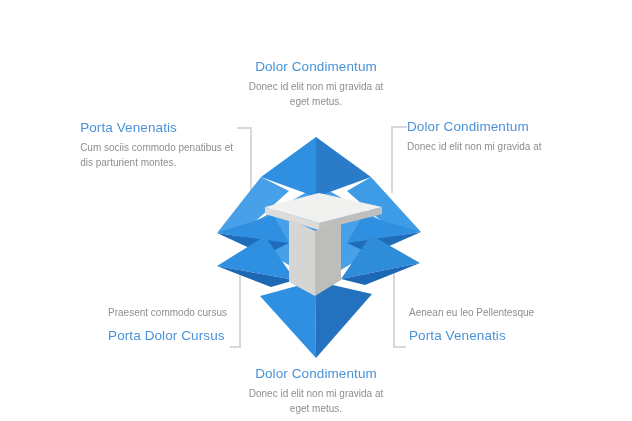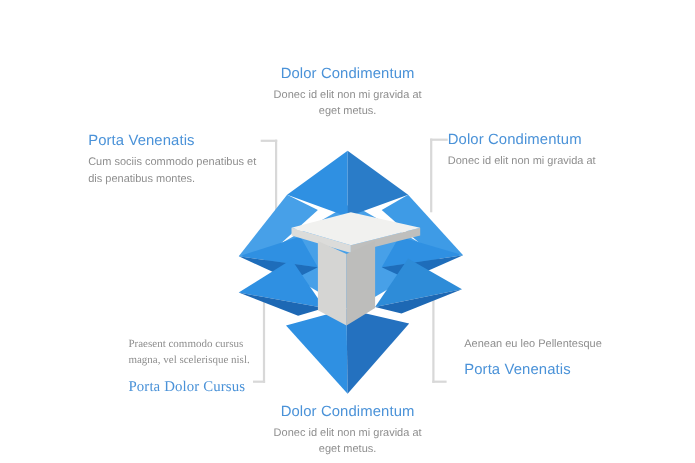--- a/index.html
+++ b/index.html
@@ -14,22 +14,22 @@
   .block .body{
     font-size:10px;color:#8E8E8E;line-height:15px;margin-top:4px;
   }
   .block .body div{white-space:nowrap;}
   .align-right{text-align:left;}
   .align-left{text-align:left;}
   .align-center{text-align:center;}
   .block-top{left:316px;top:59px;transform:translateX(-50%);}
   .block-top-left{right:399px;top:120px;}
   .block-top-right{left:407px;top:119px;}
-  .block-bottom-left{right:405px;top:301px;font-family:Liberation Serif, serif;}
-  .block-bottom-right{left:422px;top:301px;}
+  .block-bottom-left{right:405px;top:301px;}
+  .block-bottom-right{left:409px;top:301px;}
   .block-bottom{left:316px;top:366px;transform:translateX(-50%);}
   .block-bottom-left .title,.block-bottom-right .title{margin-top:8px;}
   .connector{position:absolute;background:#D8D8D8;z-index:1;}
   .illustration{position:absolute;left:215px;top:133px;width:210px;height:230px;z-index:2;}
   .block{z-index:3;}
 </style>
 </head>
 <body>
 
 <div class="canvas">
@@ -71,35 +71,34 @@
     <div class="body">
       <div>Donec id elit non mi gravida at</div>
       <div>eget metus.</div>
     </div>
   </div>
 
   <div class="block block-top-left align-right">
     <div class="title">Porta Venenatis</div>
     <div class="body">
       <div>Cum sociis commodo penatibus et</div>
-      <div>dis penatibus montes.</div>
+      <div>dis parturient montes.</div>
     </div>
   </div>
 
   <div class="block block-top-right align-left">
     <div class="title">Dolor Condimentum</div>
     <div class="body">
       <div>Donec id elit non mi gravida at</div>
     </div>
   </div>
 
   <div class="block block-bottom-left align-right">
     <div class="body">
       <div>Praesent commodo cursus</div>
-      <div>magna, vel scelerisque nisl.</div>
     </div>
     <div class="title">Porta Dolor Cursus</div>
   </div>
 
   <div class="block block-bottom-right align-left">
     <div class="body">
       <div>Aenean eu leo Pellentesque</div>
     </div>
     <div class="title">Porta Venenatis</div>
   </div>

